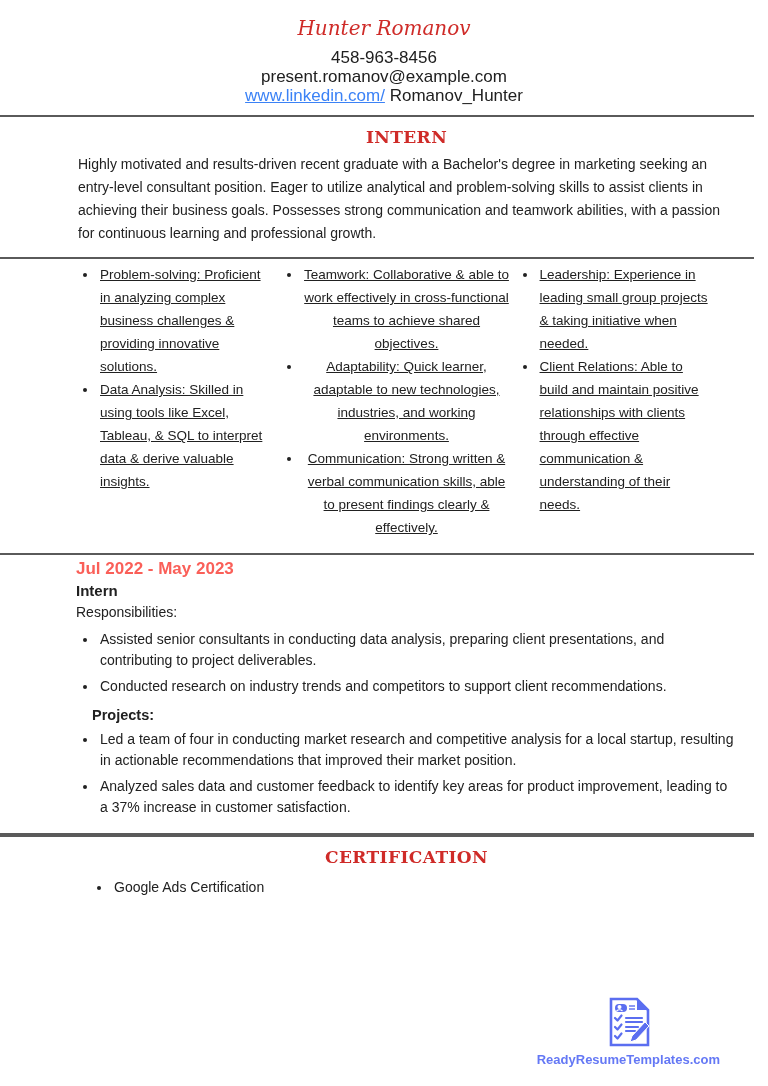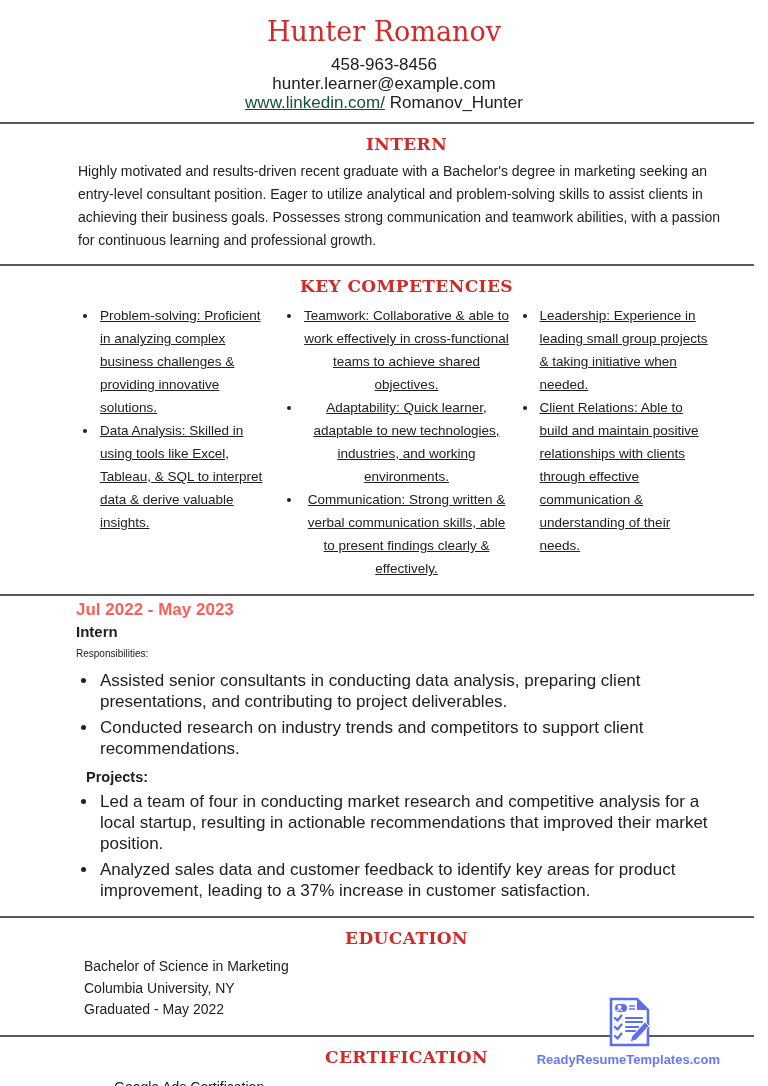--- a/index.html
+++ b/index.html
@@ -16,25 +16,26 @@
     background:#ffffff;margin:0 auto;
     font-family:"Liberation Sans","DejaVu Sans",sans-serif;
     color:var(--body-text);
   }
   .content{padding:0 31px 0 76px;}
   .rule{border:none;border-top:2px solid var(--rule-gray);margin:0 14px 0 0;}
   
   .header{text-align:center;padding-top:16px;}
   .name{
     font-family:"DejaVu Serif","Liberation Serif",serif;
-    font-weight:500;font-size:27px;color:var(--heading-red);
+    font-weight:500;font-size:20px;color:var(--heading-red);
     margin-bottom:8px;
+    font-style:italic;
   }
   .contact-line{font-size:17px;line-height:19px;color:#202020;}
-  .linkedin-line a{color:#14532d;text-decoration:underline;}
+  .linkedin-line a{color:#3b82f6;text-decoration:underline;}
   .header-rule{margin-top:10px;}
   
   .section-title{
     text-align:center;
     font-family:"DejaVu Serif","Liberation Serif",serif;
     font-weight:700;font-size:17px;letter-spacing:.4px;
     color:var(--heading-red);
     padding:10px 0 4px 0;
   }
   
@@ -44,57 +45,56 @@
   .kc-col{width:31%;}
   .kc-col.mid{width:36%;text-align:center;}
   ul{list-style:disc;margin:0;padding-left:22px;}
   li{padding-left:2px;}
   .kc-col li{font-size:13.5px;line-height:23px;text-decoration:underline;}
   
   .xp-head-row{display:flex;justify-content:space-between;align-items:baseline;margin-top:4px;}
   .company{font-size:17px;font-weight:700;color:var(--accent-salmon);}
   .dates{font-size:17px;font-weight:700;color:var(--accent-salmon);}
   .role{font-size:15px;font-weight:700;margin-top:3px;}
-  .plain-label{font-size:10px;line-height:21px;margin-top:3px;}
+  .plain-label{font-size:14px;line-height:21px;margin-top:3px;}
   .xp-list{margin-top:6px;}
-  .xp-list li{font-size:17px;line-height:21px;margin-bottom:5px;}
-  .projects-label{font-size:14.5px;font-weight:700;margin:10px 0 6px 10px;}
+  .xp-list li{font-size:14px;line-height:21px;margin-bottom:5px;}
+  .projects-label{font-size:14.5px;font-weight:700;margin:10px 0 6px 16px;}
   .section-gap{height:10px;}
   
   .edu-lines{font-size:14px;line-height:21.5px;margin:4px 0 14px 8px;}
   
   .cert-list{margin:6px 0 0 14px;}
   .cert-list li{font-size:14px;line-height:21px;}
   
   .footer{position:absolute;right:48px;bottom:18px;text-align:center;}
   .footer-icon{display:block;margin:0 auto 2px auto;}
   .brand{font-size:13px;font-weight:700;color:var(--brand-blue);text-decoration:none;}
 </style>
 </head>
 <body>
 
 <div class="page">
 
   <div class="header">
     <div class="name">Hunter Romanov</div>
     <div class="contact-line">458-963-8456</div>
-    <div class="contact-line">hunter.learner@example.com</div>
+    <div class="contact-line">present.romanov@example.com</div>
     <div class="contact-line linkedin-line"><a href="#">www.linkedin.com/</a><span> Romanov_Hunter</span></div>
   </div>
   <hr class="rule header-rule">
 
   <div class="content">
 
     <div class="section-title">INTERN</div>
     <div class="summary">Highly motivated and results-driven recent graduate with a Bachelor's degree in marketing seeking an entry-level consultant position. Eager to utilize analytical and problem-solving skills to assist clients in achieving their business goals. Possesses strong communication and teamwork abilities, with a passion for continuous learning and professional growth.</div>
   </div>
   <hr class="rule">
 
   <div class="content">
-    <div class="section-title">KEY COMPETENCIES</div>
     <div class="kc-cols">
       <div class="kc-col">
         <ul>
             <li>Problem-solving: Proficient in analyzing complex business challenges &amp; providing innovative solutions.</li>
             <li>Data Analysis: Skilled in using tools like Excel, Tableau, &amp; SQL to interpret data &amp; derive valuable insights.</li>
           </ul>
       </div>
       <div class="kc-col mid">
         <ul>
             <li>Teamwork: Collaborative &amp; able to work effectively in cross-functional teams to achieve shared objectives.</li>
@@ -124,28 +124,20 @@
       </ul>
     <div class="projects-label">Projects:</div>
     <ul class="xp-list">
         <li>Led a team of four in conducting market research and competitive analysis for a local startup, resulting in actionable recommendations that improved their market position.</li>
         <li>Analyzed sales data and customer feedback to identify key areas for product improvement, leading to a 37% increase in customer satisfaction.</li>
       </ul>
     <div class="section-gap"></div>
   </div>
   <hr class="rule">
 
-  <div class="content">
-    <div class="section-title">EDUCATION</div>
-    <div class="edu-lines">
-        <div>Bachelor of Science in Marketing</div>
-        <div>Columbia University, NY</div>
-        <div>Graduated - May 2022</div>
-      </div>
-  </div>
   <hr class="rule">
 
   <div class="content">
     <div class="section-title">CERTIFICATION</div>
     <ul class="cert-list">
         <li>Google Ads Certification</li>
       </ul>
   </div>
 
   <div class="footer">

